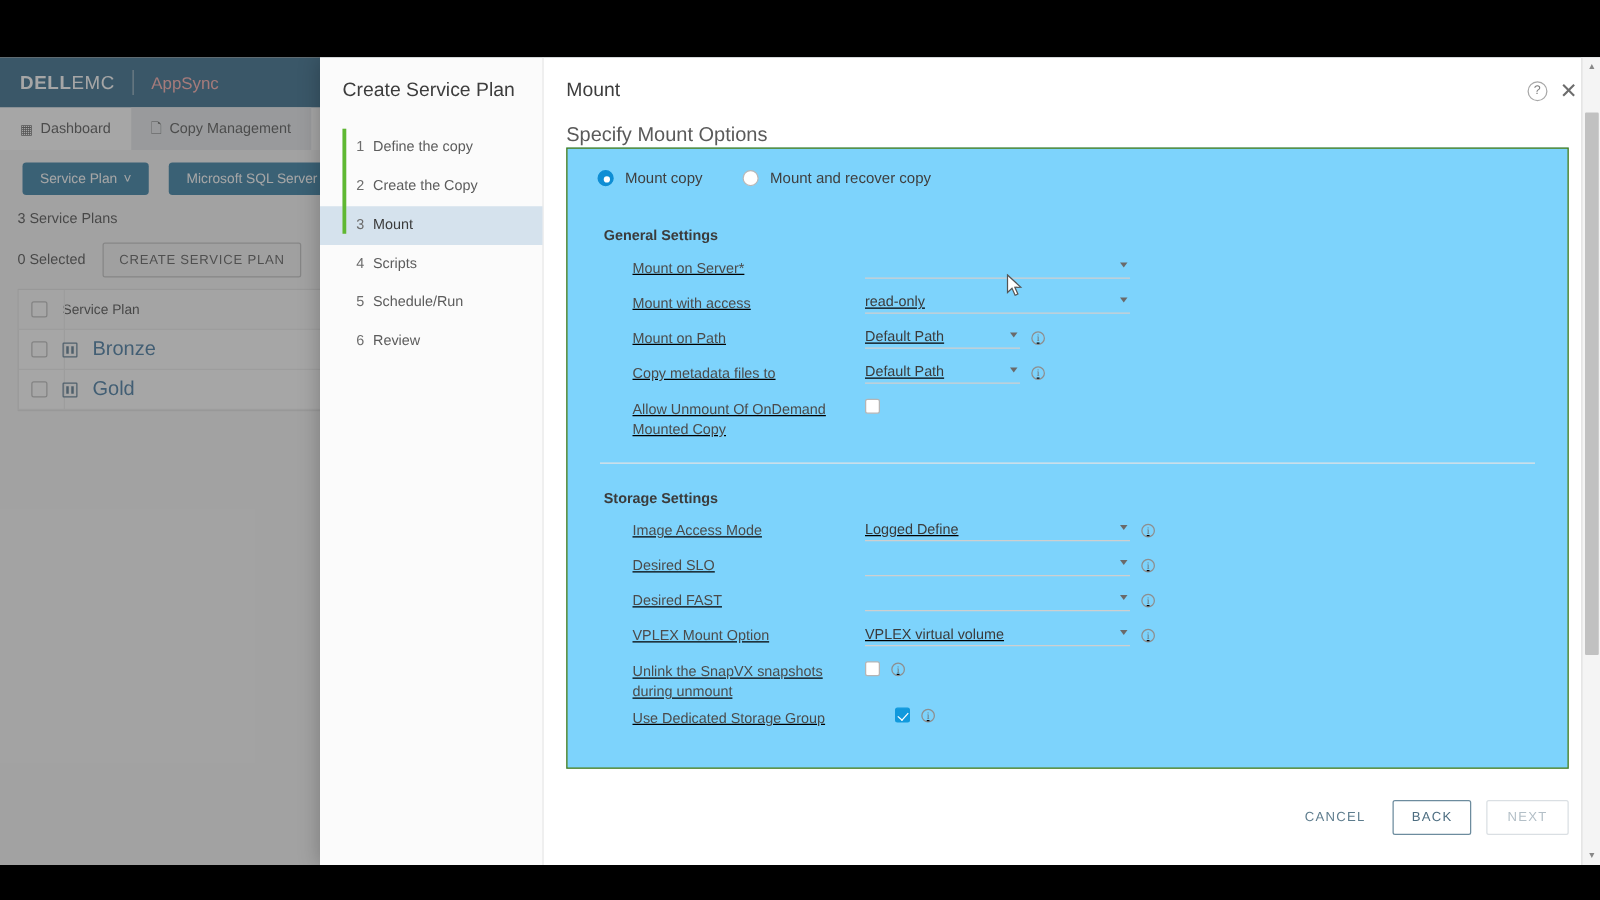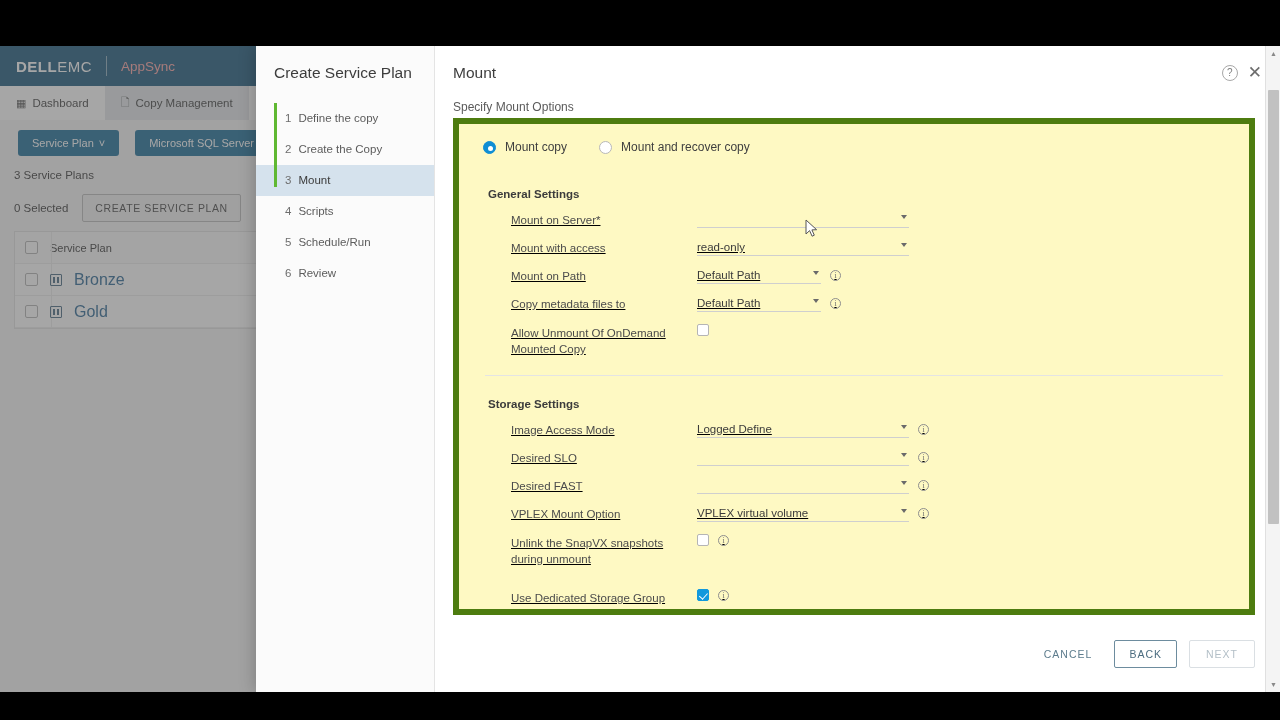--- a/index.html
+++ b/index.html
@@ -134,25 +134,25 @@
   #pane-title { font-size: 15.5px; color: #3d3d3d; }
   #head-actions {
     position: absolute; right: 18px; top: 18px; display: flex; align-items: center; gap: 10px;
   }
   .round-ic {
     width: 16px; height: 16px; border-radius: 50%; border: 1px solid #a8a8a8;
     color: #7d7d7d; font-size: 10px; display: flex; align-items: center; justify-content: center;
   }
   .x-ic { color: #6d6d6d; font-size: 17px; line-height: 1; }
 
-  #subtitle { font-size: 12px; color: #5a5a5a; padding-left: 18px; margin-top: 12px; }
+  #subtitle { font-size: 16px; color: #5a5a5a; padding-left: 18px; margin-top: 12px; }
 
   #card {
     position: absolute; left: 18px; top: 72px; right: 25px; bottom: 77px;
-    border: 6px solid #4d7c0f; background: #fef9c3; overflow: hidden;
+    border: 1px solid #4d7c0f; background: #7dd3fc; overflow: hidden;
   }
   #card-inner { padding: 16px 0 0 0; }
 
   .radio-row { display: flex; align-items: center; gap: 9px; padding-left: 24px; }
   .radio {
     width: 13px; height: 13px; border-radius: 50%; border: 1px solid #b8b8b8;
     background: #fff; position: relative; flex: none;
   }
   .radio.on { background: #0f8ed4; border-color: #0f8ed4; }
   .radio.on::after {
@@ -471,21 +471,21 @@
           </div>
 
           <div class="frow" style="margin-top:9px;">
             <div class="flabel">Unlink the SnapVX snapshots during unmount</div>
             <div class="fctl">
               <div class="chk"></div>
               <div class="info">i</div>
             </div>
           </div>
 
-          <div class="frow" style="margin-top:21px;">
+          <div class="frow" style="margin-top:3px;gap:24px;">
             <div class="flabel">Use Dedicated Storage Group</div>
             <div class="fctl">
               <div class="chk on"></div>
               <div class="info">i</div>
             </div>
           </div>
 
         </div>
       </div>
 

